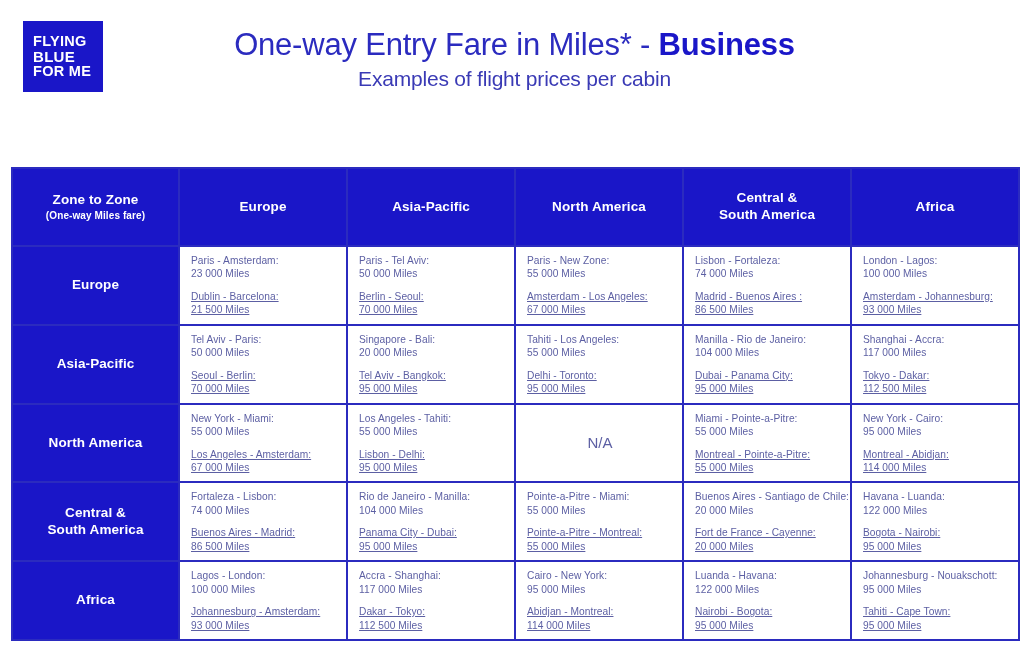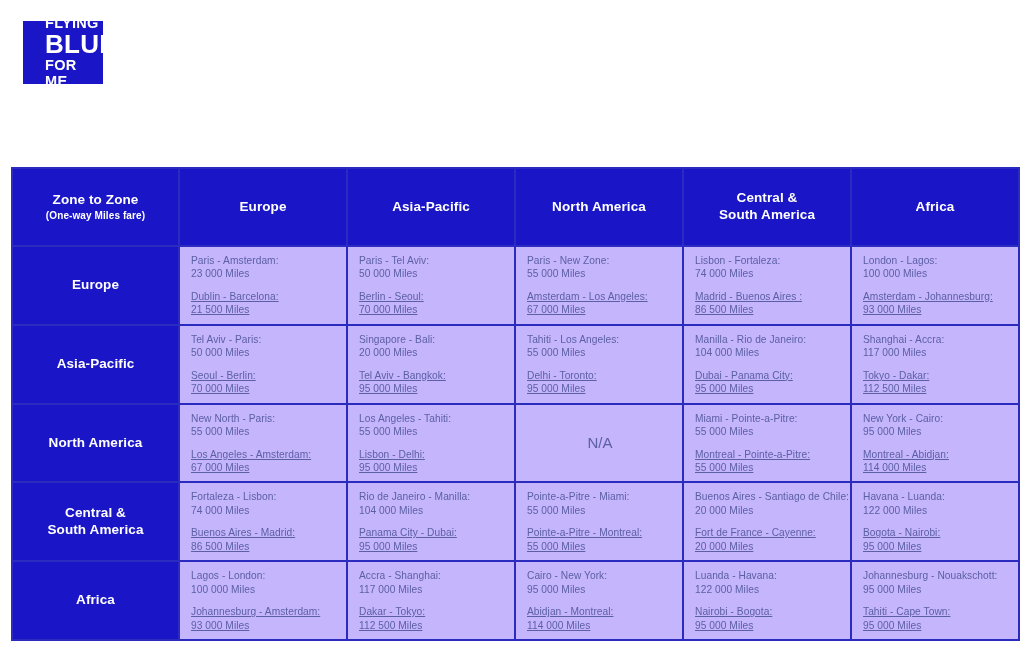--- a/index.html
+++ b/index.html
@@ -18,37 +18,37 @@
   
   .header {
     position: relative;
     height: 130px;
   }
   .logo {
     position: absolute;
     left: 23px;
     top: 21px;
     width: 80px;
-    height: 63px;
+    height: 71px;
     background: #1a16c8;
     display: flex;
     flex-direction: column;
     align-items: flex-start;
     justify-content: center;
-    padding-left: 22px;
+    padding-left: 10px;
     box-sizing: border-box;
   }
   .logo-line {
     color: #ffffff;
     font-weight: bold;
     letter-spacing: 0.3px;
     line-height: 1.04;
   }
   .logo-l1 { font-size: 14.5px; }
-  .logo-l2 { font-size: 26px; }
+  .logo-l2 { font-size: 15px; }
   .logo-l3 { font-size: 14.5px; }
 
   .titles {
     position: absolute;
     left: 120px;
     right: 0;
     top: 26px;
     text-align: center;
     padding-right: 115px;
   }
@@ -102,21 +102,21 @@
   td.row-head  { height: 66px; }
   th.zone-head .sub {
     display: block;
     font-size: 10px;
     font-weight: bold;
     margin-top: 1px;
   }
   th.col-head .l2 { display:block; }
 
   td.cell {
-    background: #c4b5fd;
+    background: #ffffff;
     vertical-align: middle;
     padding: 7px 9px 7px 11px;
     font-size: 10.2px;
     color: #5c5fa3;
     line-height: 1.32;
     letter-spacing: 0.05px;
   }
   td.cell .pair { margin-bottom: 9px; }
   td.cell .pair:last-child { margin-bottom: 0; text-decoration: underline; }
   td.cell .route { display: block; white-space: nowrap; }
@@ -131,20 +131,24 @@
 <body>
 
 <div class="header">
 
   <div class="logo">
     <span class="logo-line logo-l1">FLYING</span>
     <span class="logo-line logo-l2">BLUE</span>
     <span class="logo-line logo-l3">FOR ME</span>
   </div>
 
+  <div class="titles">
+    <div class="title-main"><span>One-way Entry Fare in Miles* - </span><span class="bold">Business</span></div>
+    <div class="title-sub">Examples of flight prices per cabin</div>
+  </div>
 
 </div>
 
 <div class="table-wrap">
   <table class="fares">
     <colgroup>
       <col class="c0">
         <col class="cx">
         <col class="cx">
         <col class="cx">
@@ -279,21 +283,21 @@
             <div class="pair">
               <span class="route">Tokyo - Dakar:</span>
               <span class="miles">112 500 Miles</span>
             </div>
           </td>
         </tr>
         <tr>
           <td class="row-head"><span>North America</span></td>
           <td class="cell">
             <div class="pair">
-              <span class="route">New North - Paris:</span>
+              <span class="route">New York - Miami:</span>
               <span class="miles">55 000 Miles</span>
             </div>
             <div class="pair">
               <span class="route">Los Angeles - Amsterdam:</span>
               <span class="miles">67 000 Miles</span>
             </div>
           </td>
           <td class="cell">
             <div class="pair">
               <span class="route">Los Angeles - Tahiti:</span>

